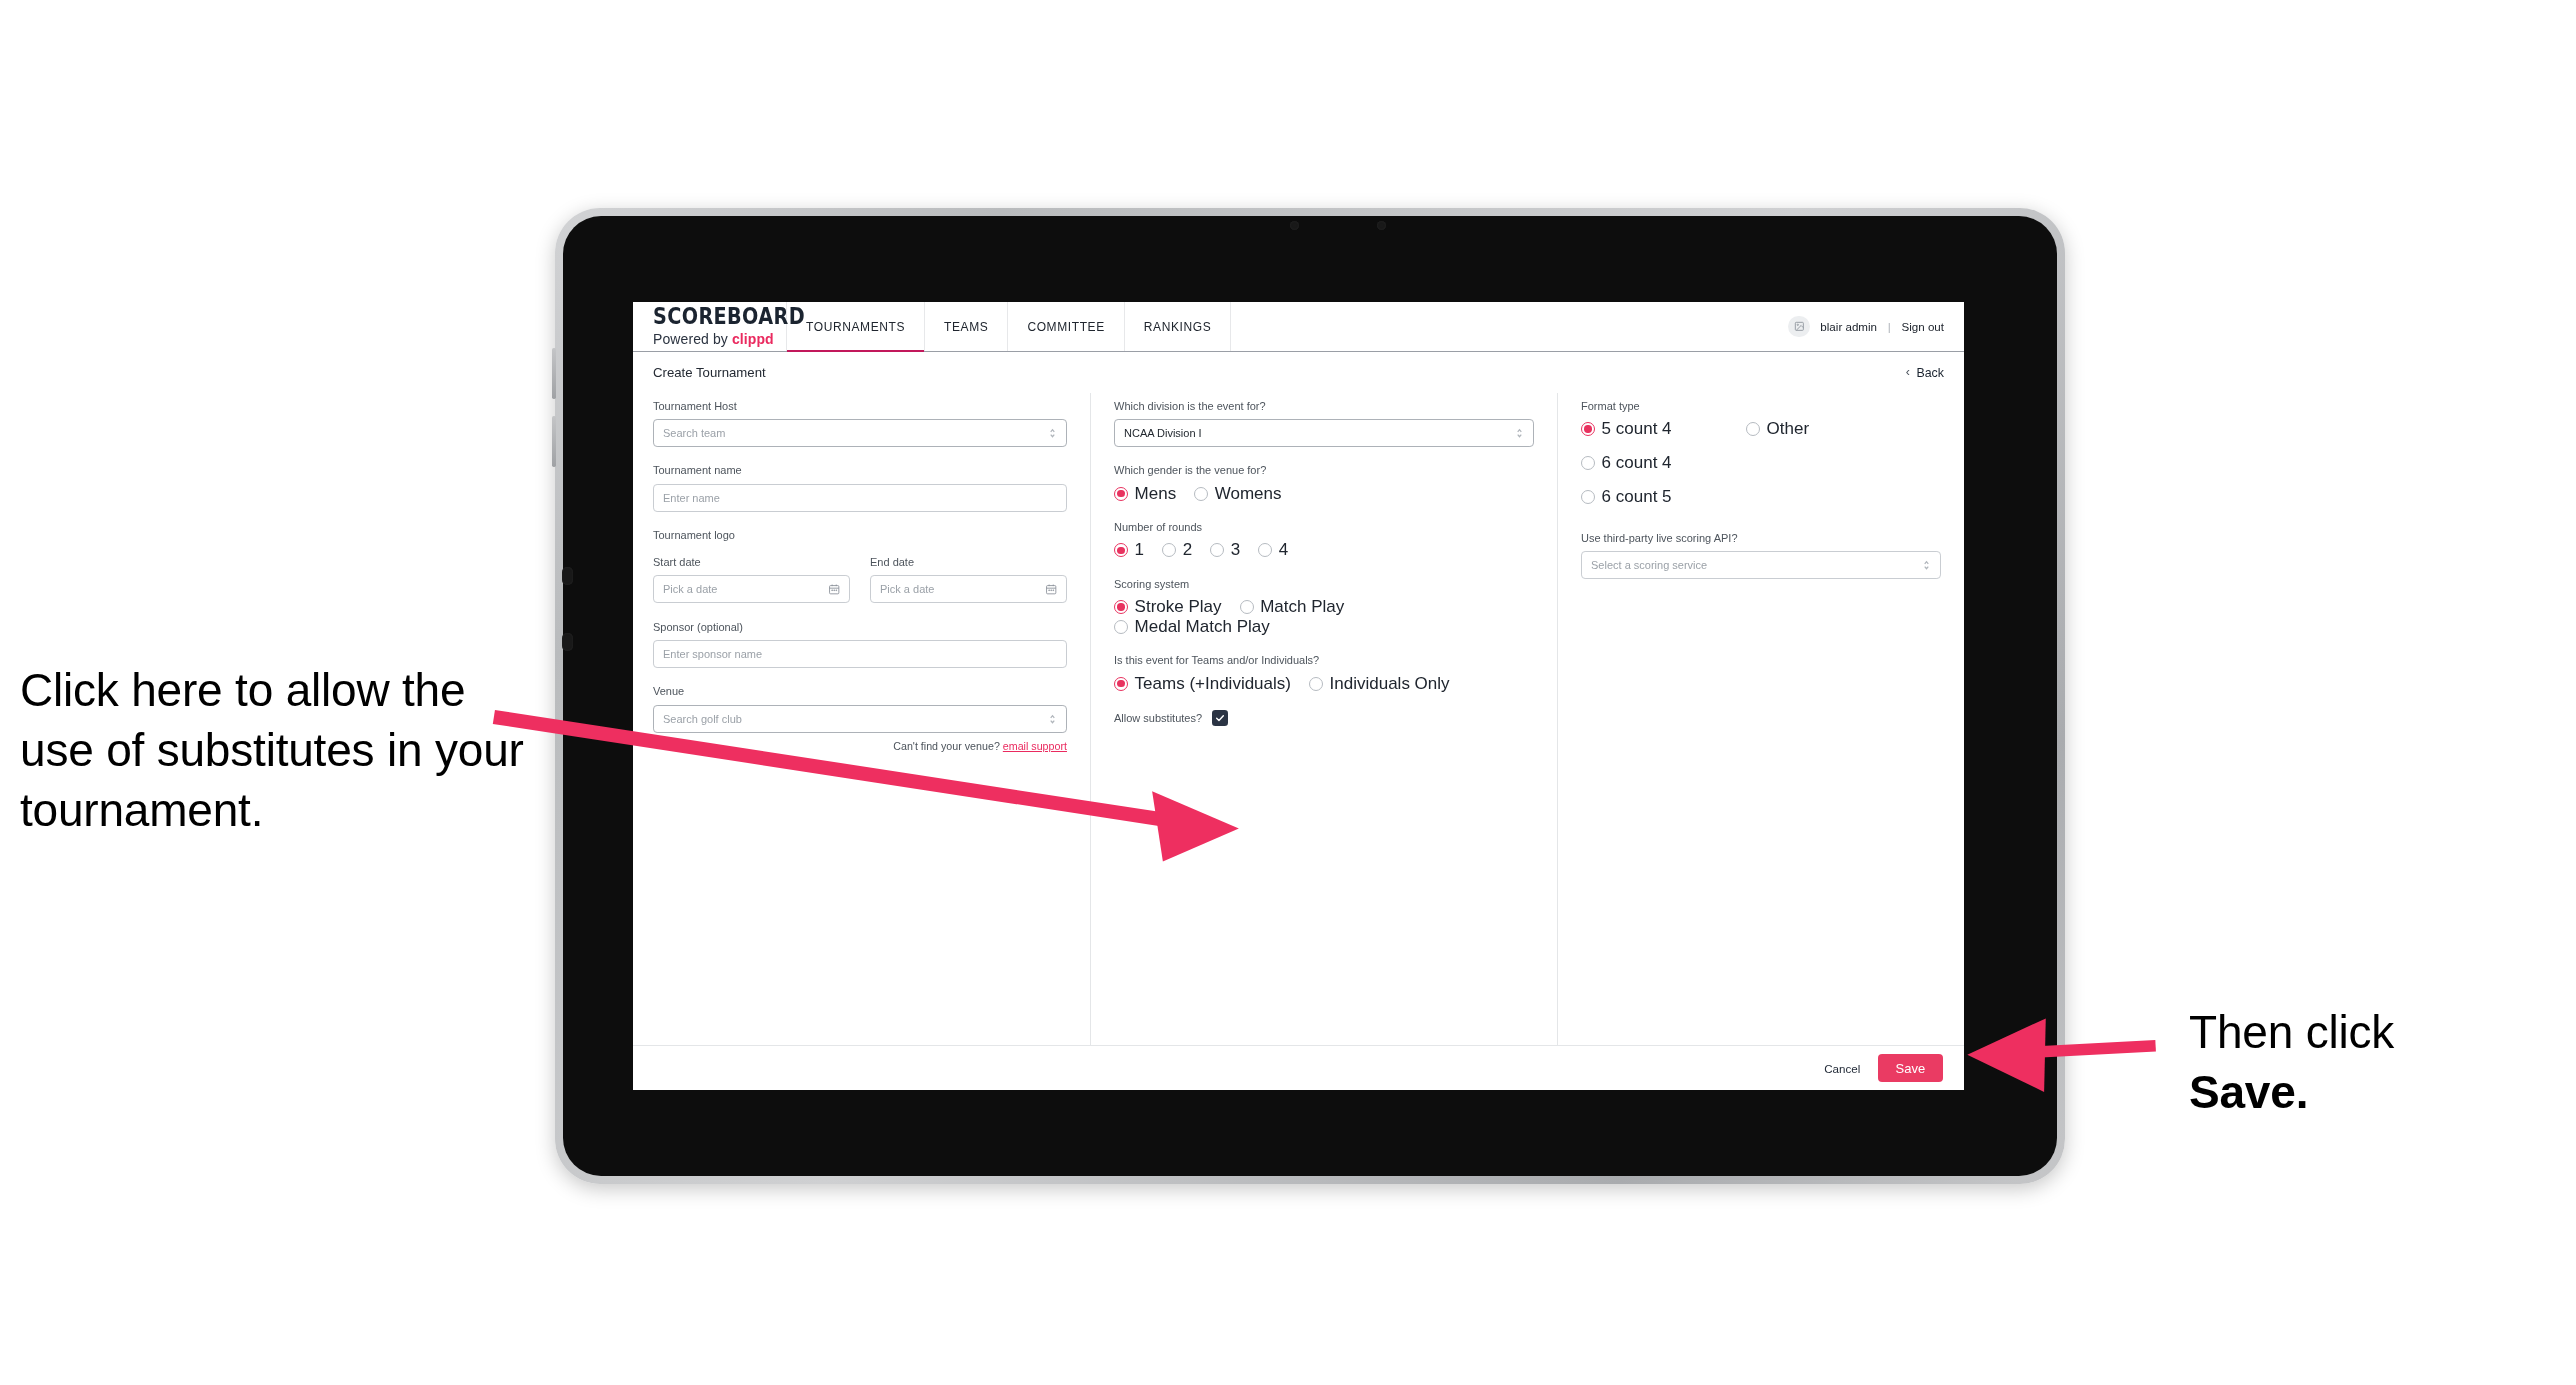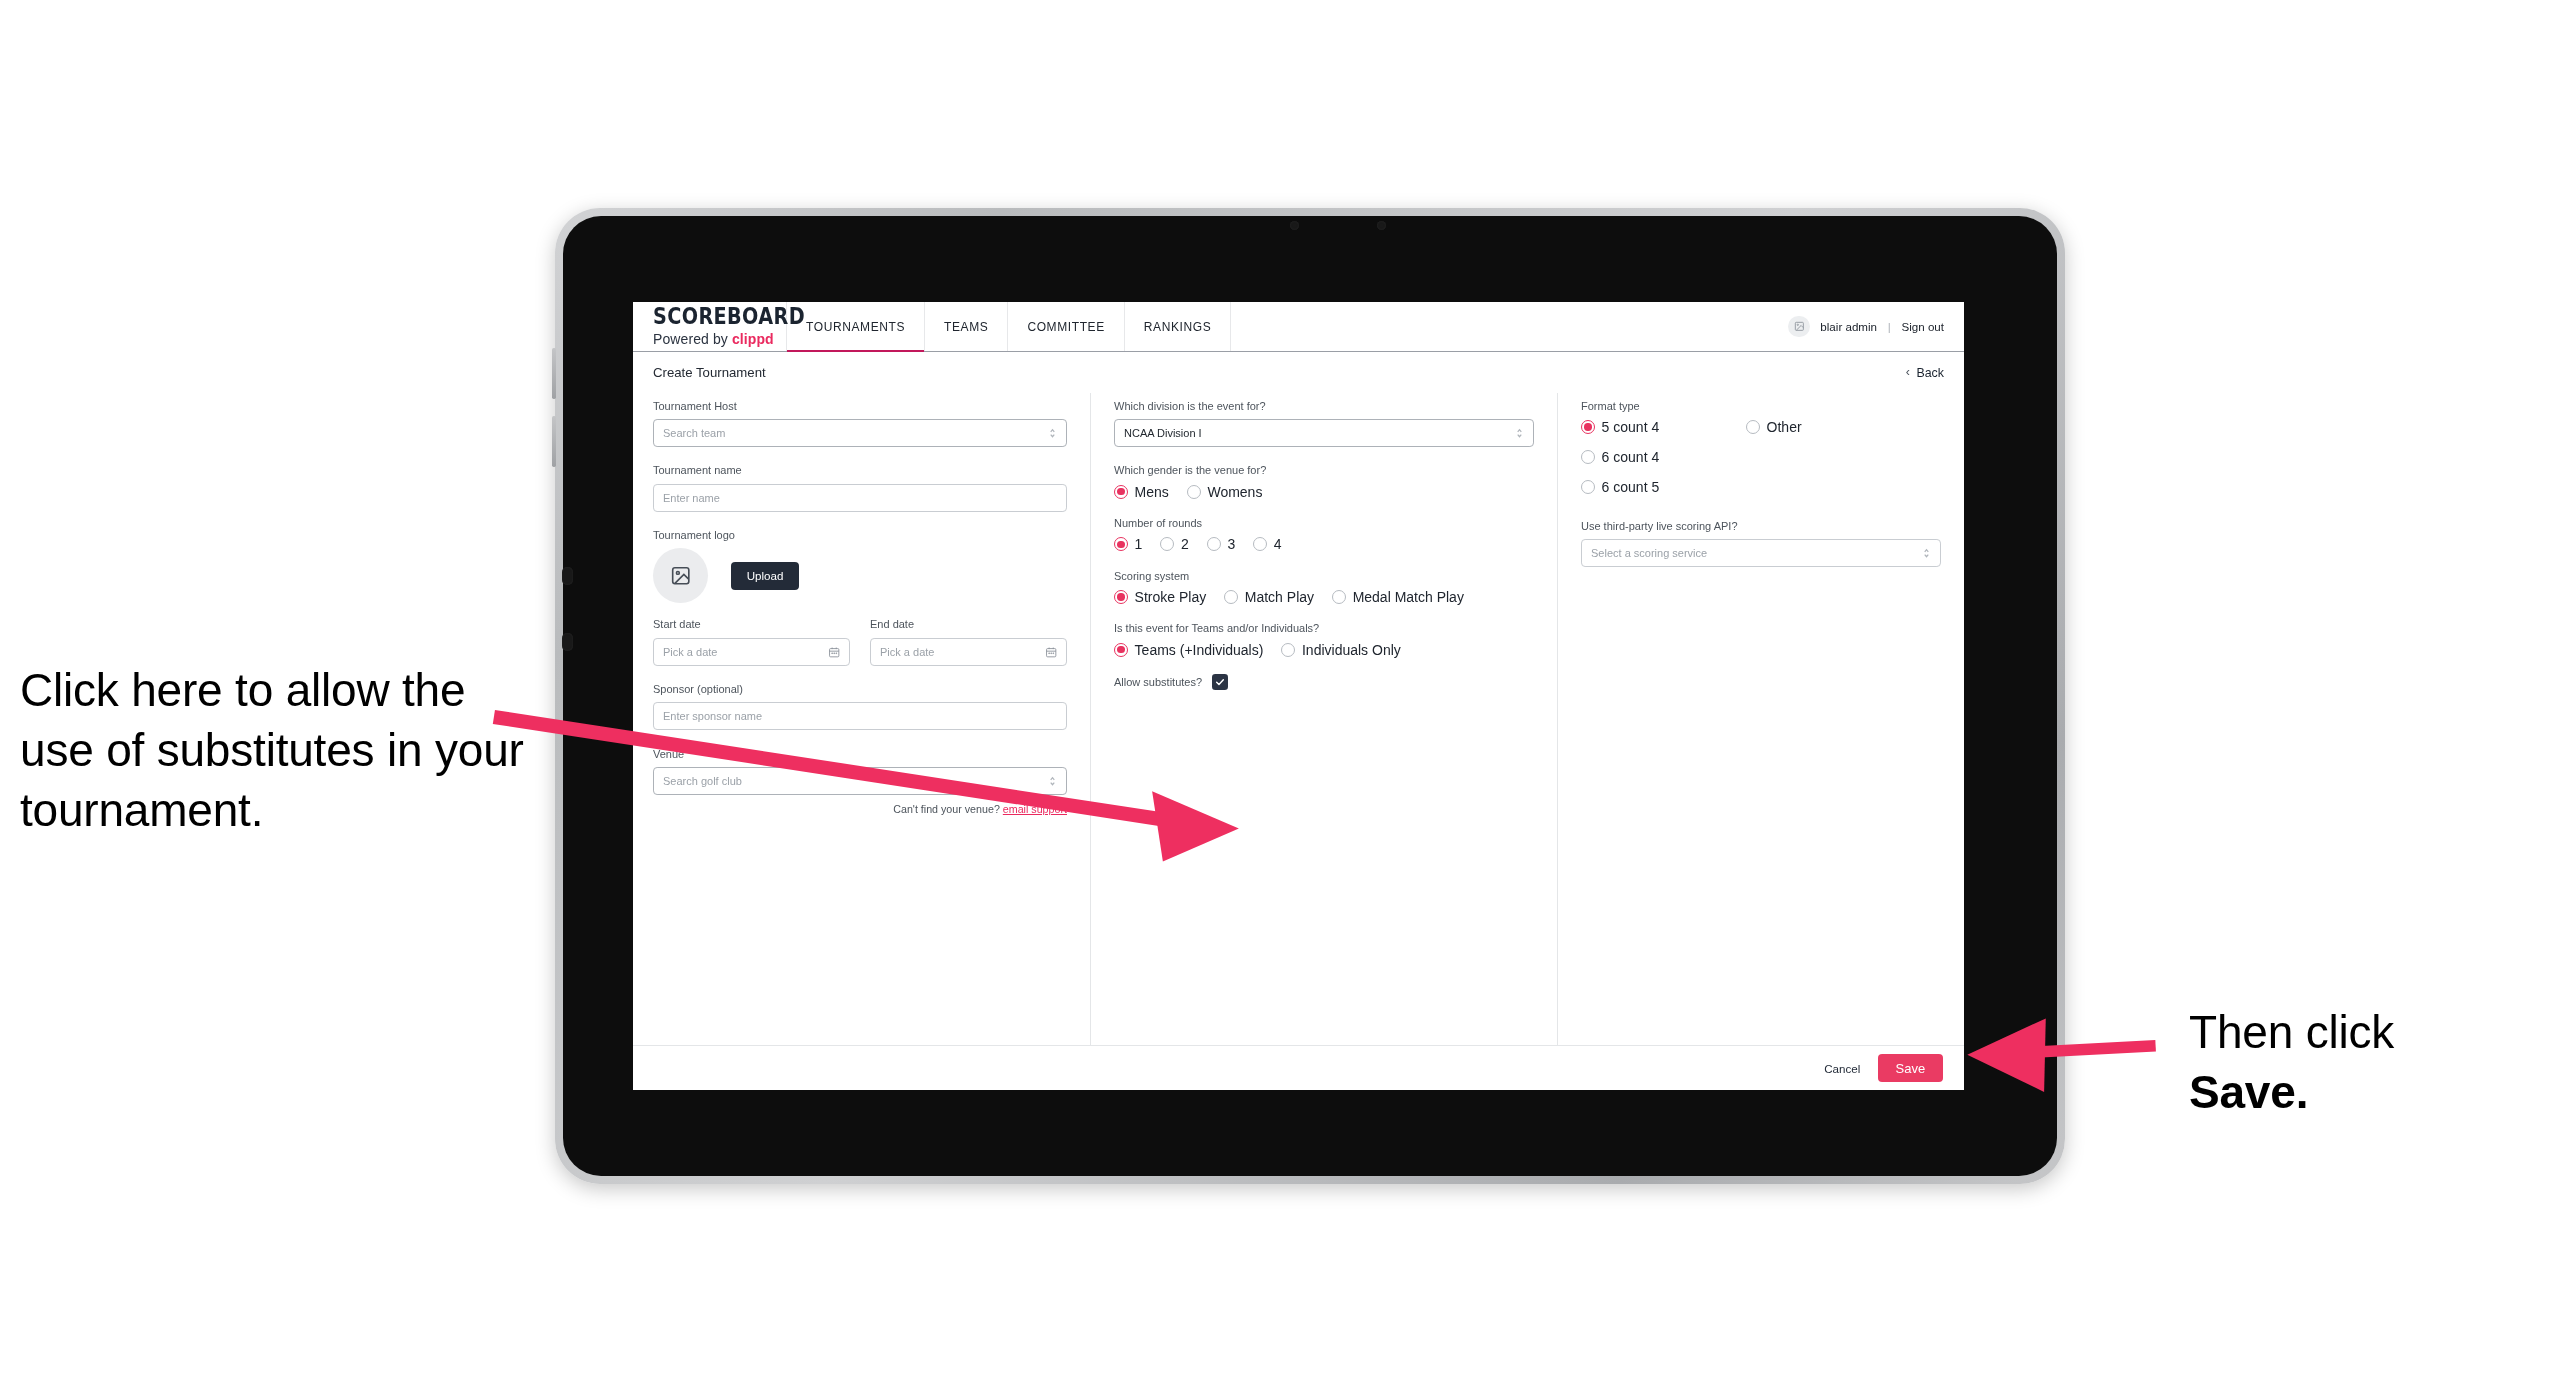--- a/index.html
+++ b/index.html
@@ -223,21 +223,21 @@
     border:1.3px solid #b6bbc1;
     box-sizing:border-box;
     display:flex;align-items:center;justify-content:center;
     flex:0 0 auto;
   }
   .rdot.on{border-color:#e8325f;}
   .rdot.on:after{
     content:"";width:7.4px;height:7.4px;border-radius:50%;
     background:#e8325f;
   }
-  .rlab{font-size:14px;color:#20262f;}
+  .rlab{font-size:17px;color:#20262f;}
 
   
   #format-grid{display:flex;}
   #format-col-a{width:165px;display:flex;flex-direction:column;gap:14px;}
   #format-col-b{display:flex;flex-direction:column;gap:14px;}
 
   
   #subs-row{display:flex;align-items:center;gap:10px;margin-top:16.5px;}
   #subs-label{font-size:11px;color:#4d545c;}
   #subs-box{
@@ -371,30 +371,20 @@
 
       <div class="grp">
         <div class="fl">Tournament name</div>
         <div class="inp soft">
           <span class="ph">Enter name</span>
         </div>
       </div>
 
       <div class="grp" style="margin-bottom:15px;">
         <div class="fl">Tournament logo</div>
-        <div id="logo-row">
-          <div id="logo-circle">
-            <svg width="21.5" height="21.5" viewBox="0 0 24 24" fill="none" stroke="currentColor" stroke-width="1.8">
-              <rect x="3" y="3" width="18" height="18" rx="2.5"></rect>
-                <circle cx="8.8" cy="8.8" r="1.6"></circle>
-                <path d="M20.5 15.5l-5-5L5.5 20.5"></path>
-            </svg>
-          </div>
-          <div id="upload-btn">Upload</div>
-        </div>
       </div>
 
       <div class="grp" id="date-row">
         <div>
           <div class="fl">Start date</div>
           <div class="inp soft">
             <span class="ph">Pick a date</span>
             <span class="cal">
               <svg width="12.4" height="12.4" viewBox="0 0 24 24" fill="none" stroke="currentColor" stroke-width="1.7">
                   <rect x="3" y="5" width="18" height="16" rx="2"></rect>

